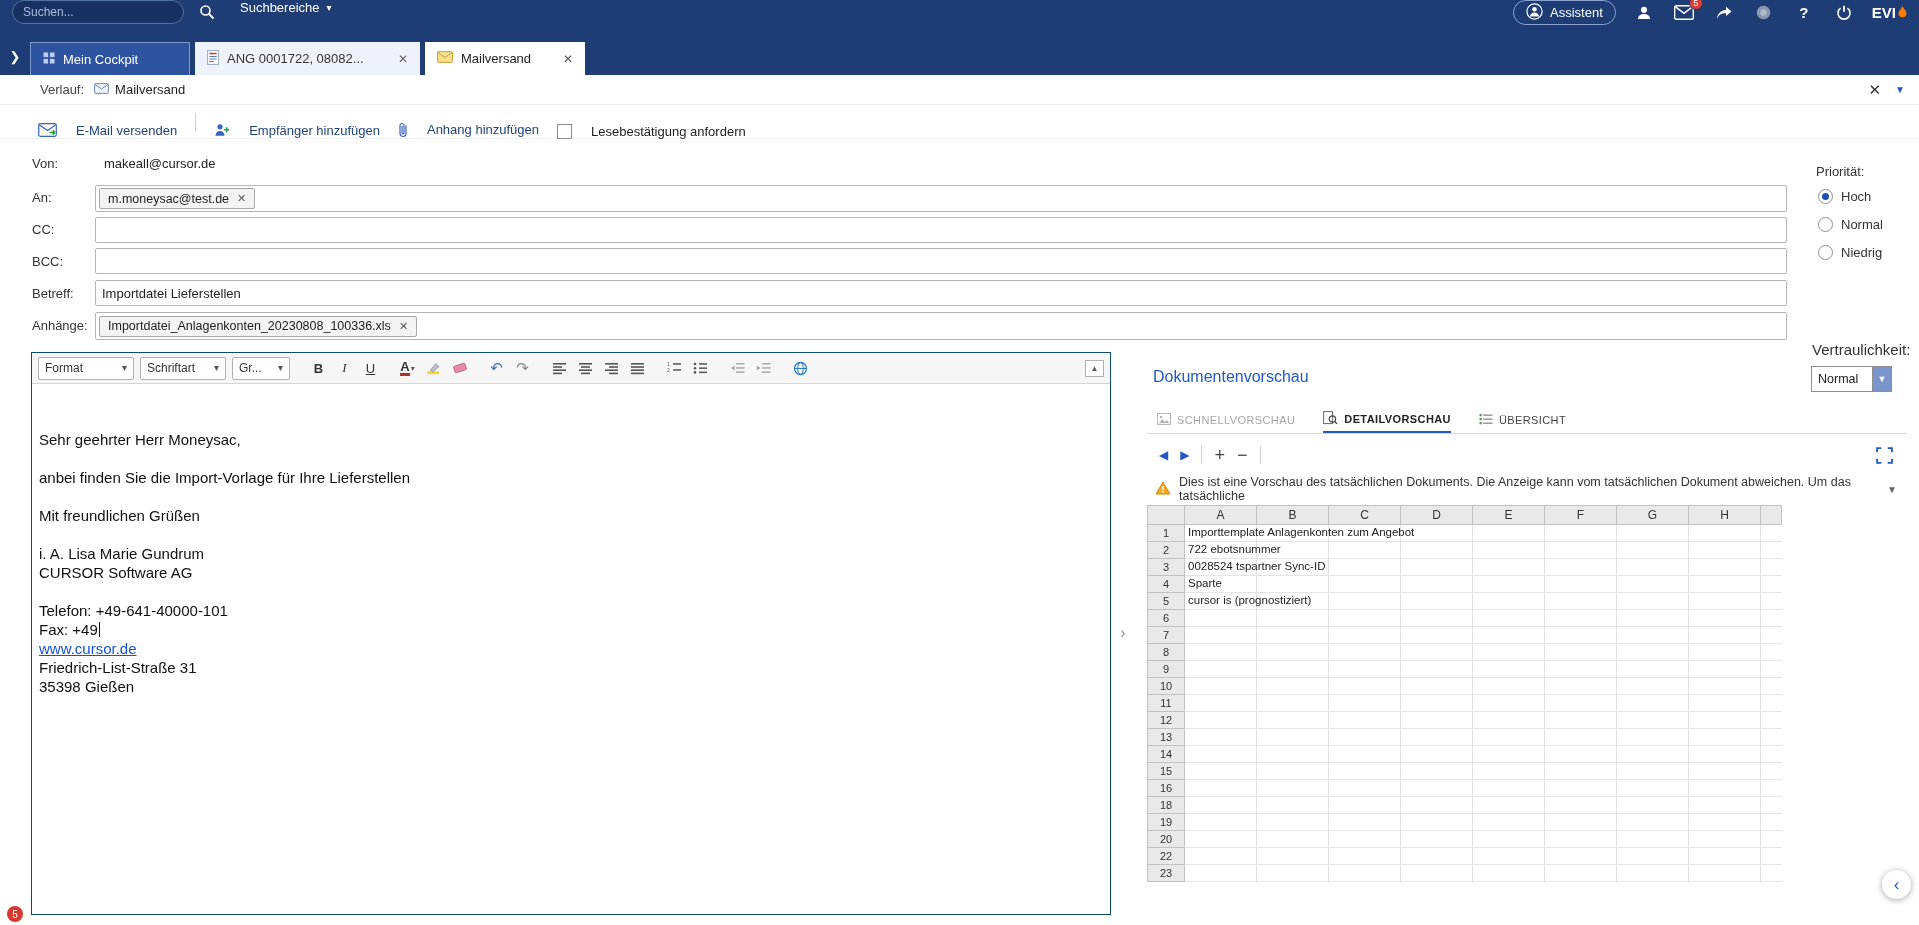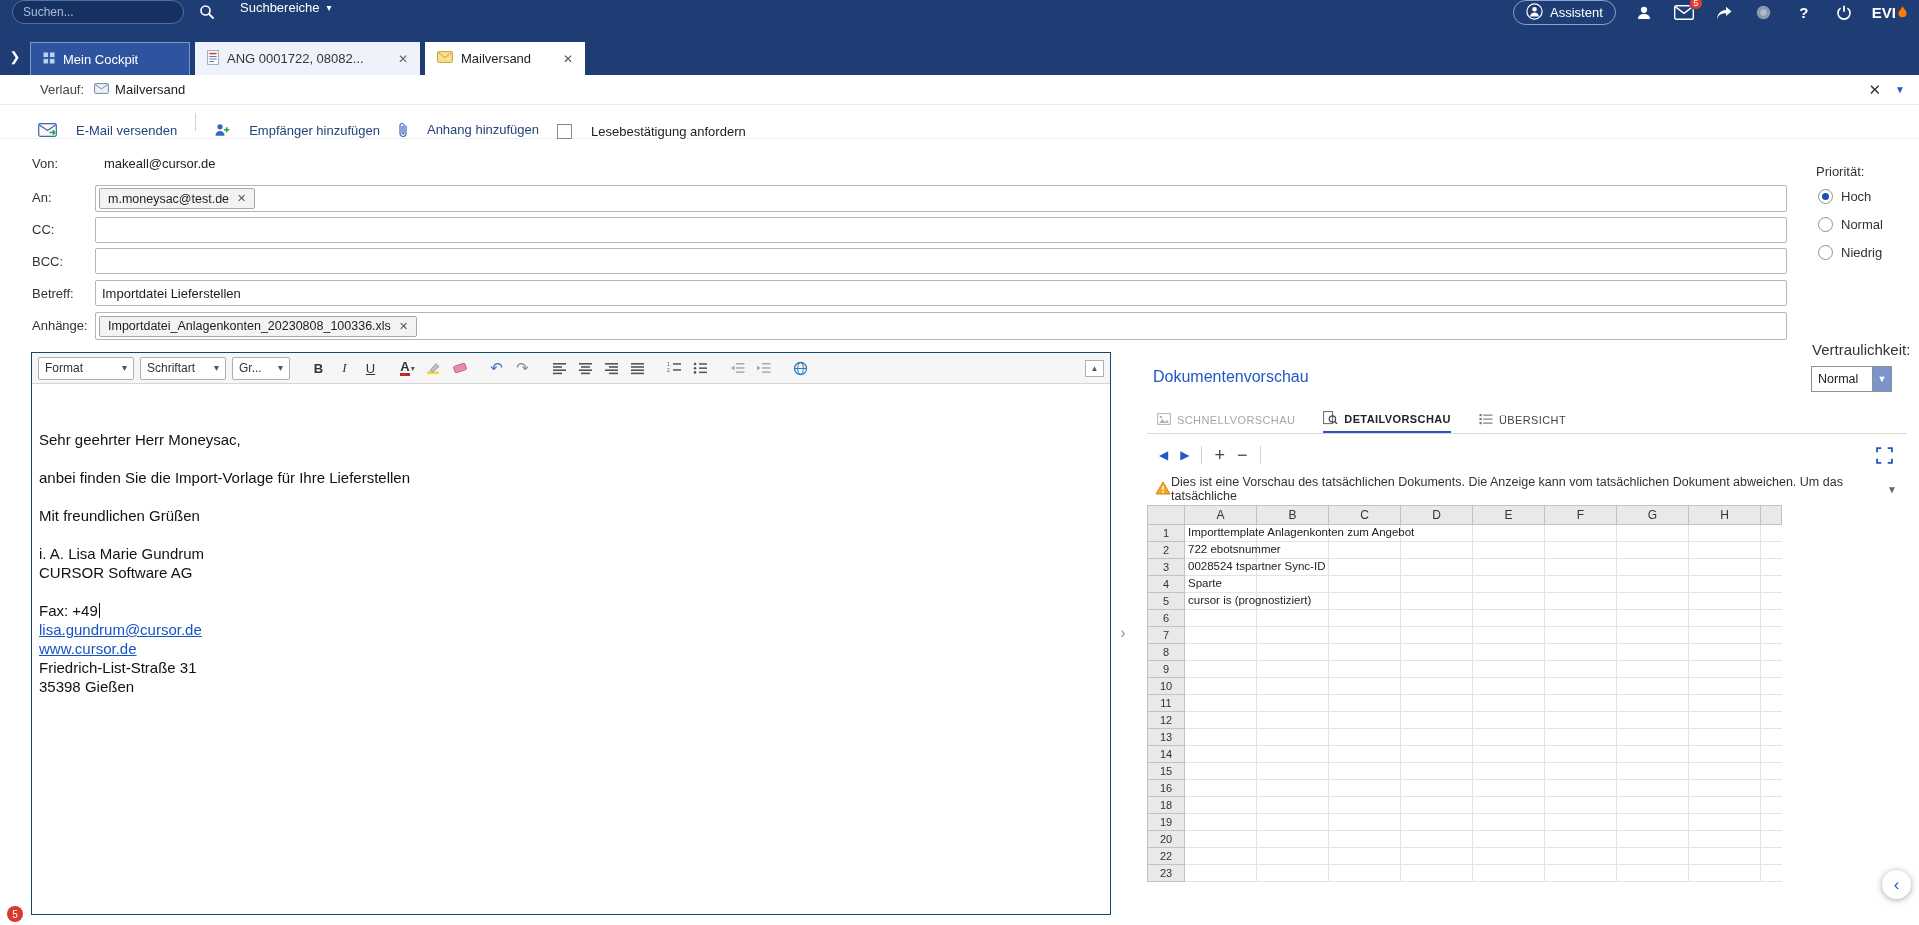--- a/index.html
+++ b/index.html
@@ -114,21 +114,21 @@
              display:flex; gap:28px; padding-left:10px; }
   .pv-tab { display:flex; align-items:center; gap:6px; font-size:11px; letter-spacing:.4px; color:#444; }
   .pv-tab-disabled { color:#a6a6a6; }
   .pv-tab-active { border-bottom:2px solid #2257c4; color:#222; font-weight:bold; }
   .pv-nav { position:absolute; left:0; top:80px; width:760px; height:30px; display:flex;
             align-items:center; gap:12px; padding-left:12px; }
   .nav-arrow { color:#2257c4; font-size:12px; }
   .pv-zoom { font-size:18px; color:#444; line-height:1; }
   .pv-full { position:absolute; right:14px; top:0; height:30px; display:flex; align-items:center; }
   .pv-warn { position:absolute; left:0; top:117px; width:760px; height:24px; display:flex;
-             align-items:center; padding:0 10px 0 8px; font-size:12.5px; color:#333; }
+             align-items:center; gap:8px; padding:0 10px 0 8px; font-size:12.5px; color:#333; }
   .warn-chev { margin-left:auto; color:#666; font-size:10px; }
 
   
   .sheet { position:absolute; left:0; top:145px; }
   .sheet-header { display:flex; height:20px; }
   .sh-corner { width:38px; background:#e9e9e9; border:1px solid #c2c2c2; }
   .sh-col { width:72px; background:#e9e9e9; border:1px solid #c2c2c2; border-left:none; font-size:12px;
             color:#333; display:flex; align-items:center; justify-content:center; }
   .sh-fill { width:21px; background:#e9e9e9; border:1px solid #c2c2c2; border-left:none; }
   .s-row { display:flex; height:17px; }
@@ -484,22 +484,22 @@
 
   <div class="ed-body">
     <div class="para">Sehr geehrter Herr Moneysac,</div>
     <div class="para">anbei finden Sie die Import-Vorlage für Ihre Lieferstellen</div>
     <div class="para">Mit freundlichen Grüßen</div>
     <div class="para">
       <div>i. A. Lisa Marie Gundrum</div>
       <div>CURSOR Software AG</div>
     </div>
     <div>
+      <div>Telefon: +49-641-40000-101</div>
       <div><span>Fax: +49</span><span class="caret"></span></div>
-      <div><a href="#">lisa.gundrum@cursor.de</a></div>
       <div><a href="#">www.cursor.de</a></div>
       <div>Friedrich-List-Straße 31</div>
       <div>35398 Gießen</div>
     </div>
   </div>
 </div>
 
 <div class="splitter">›</div>
 
 <div class="preview">

